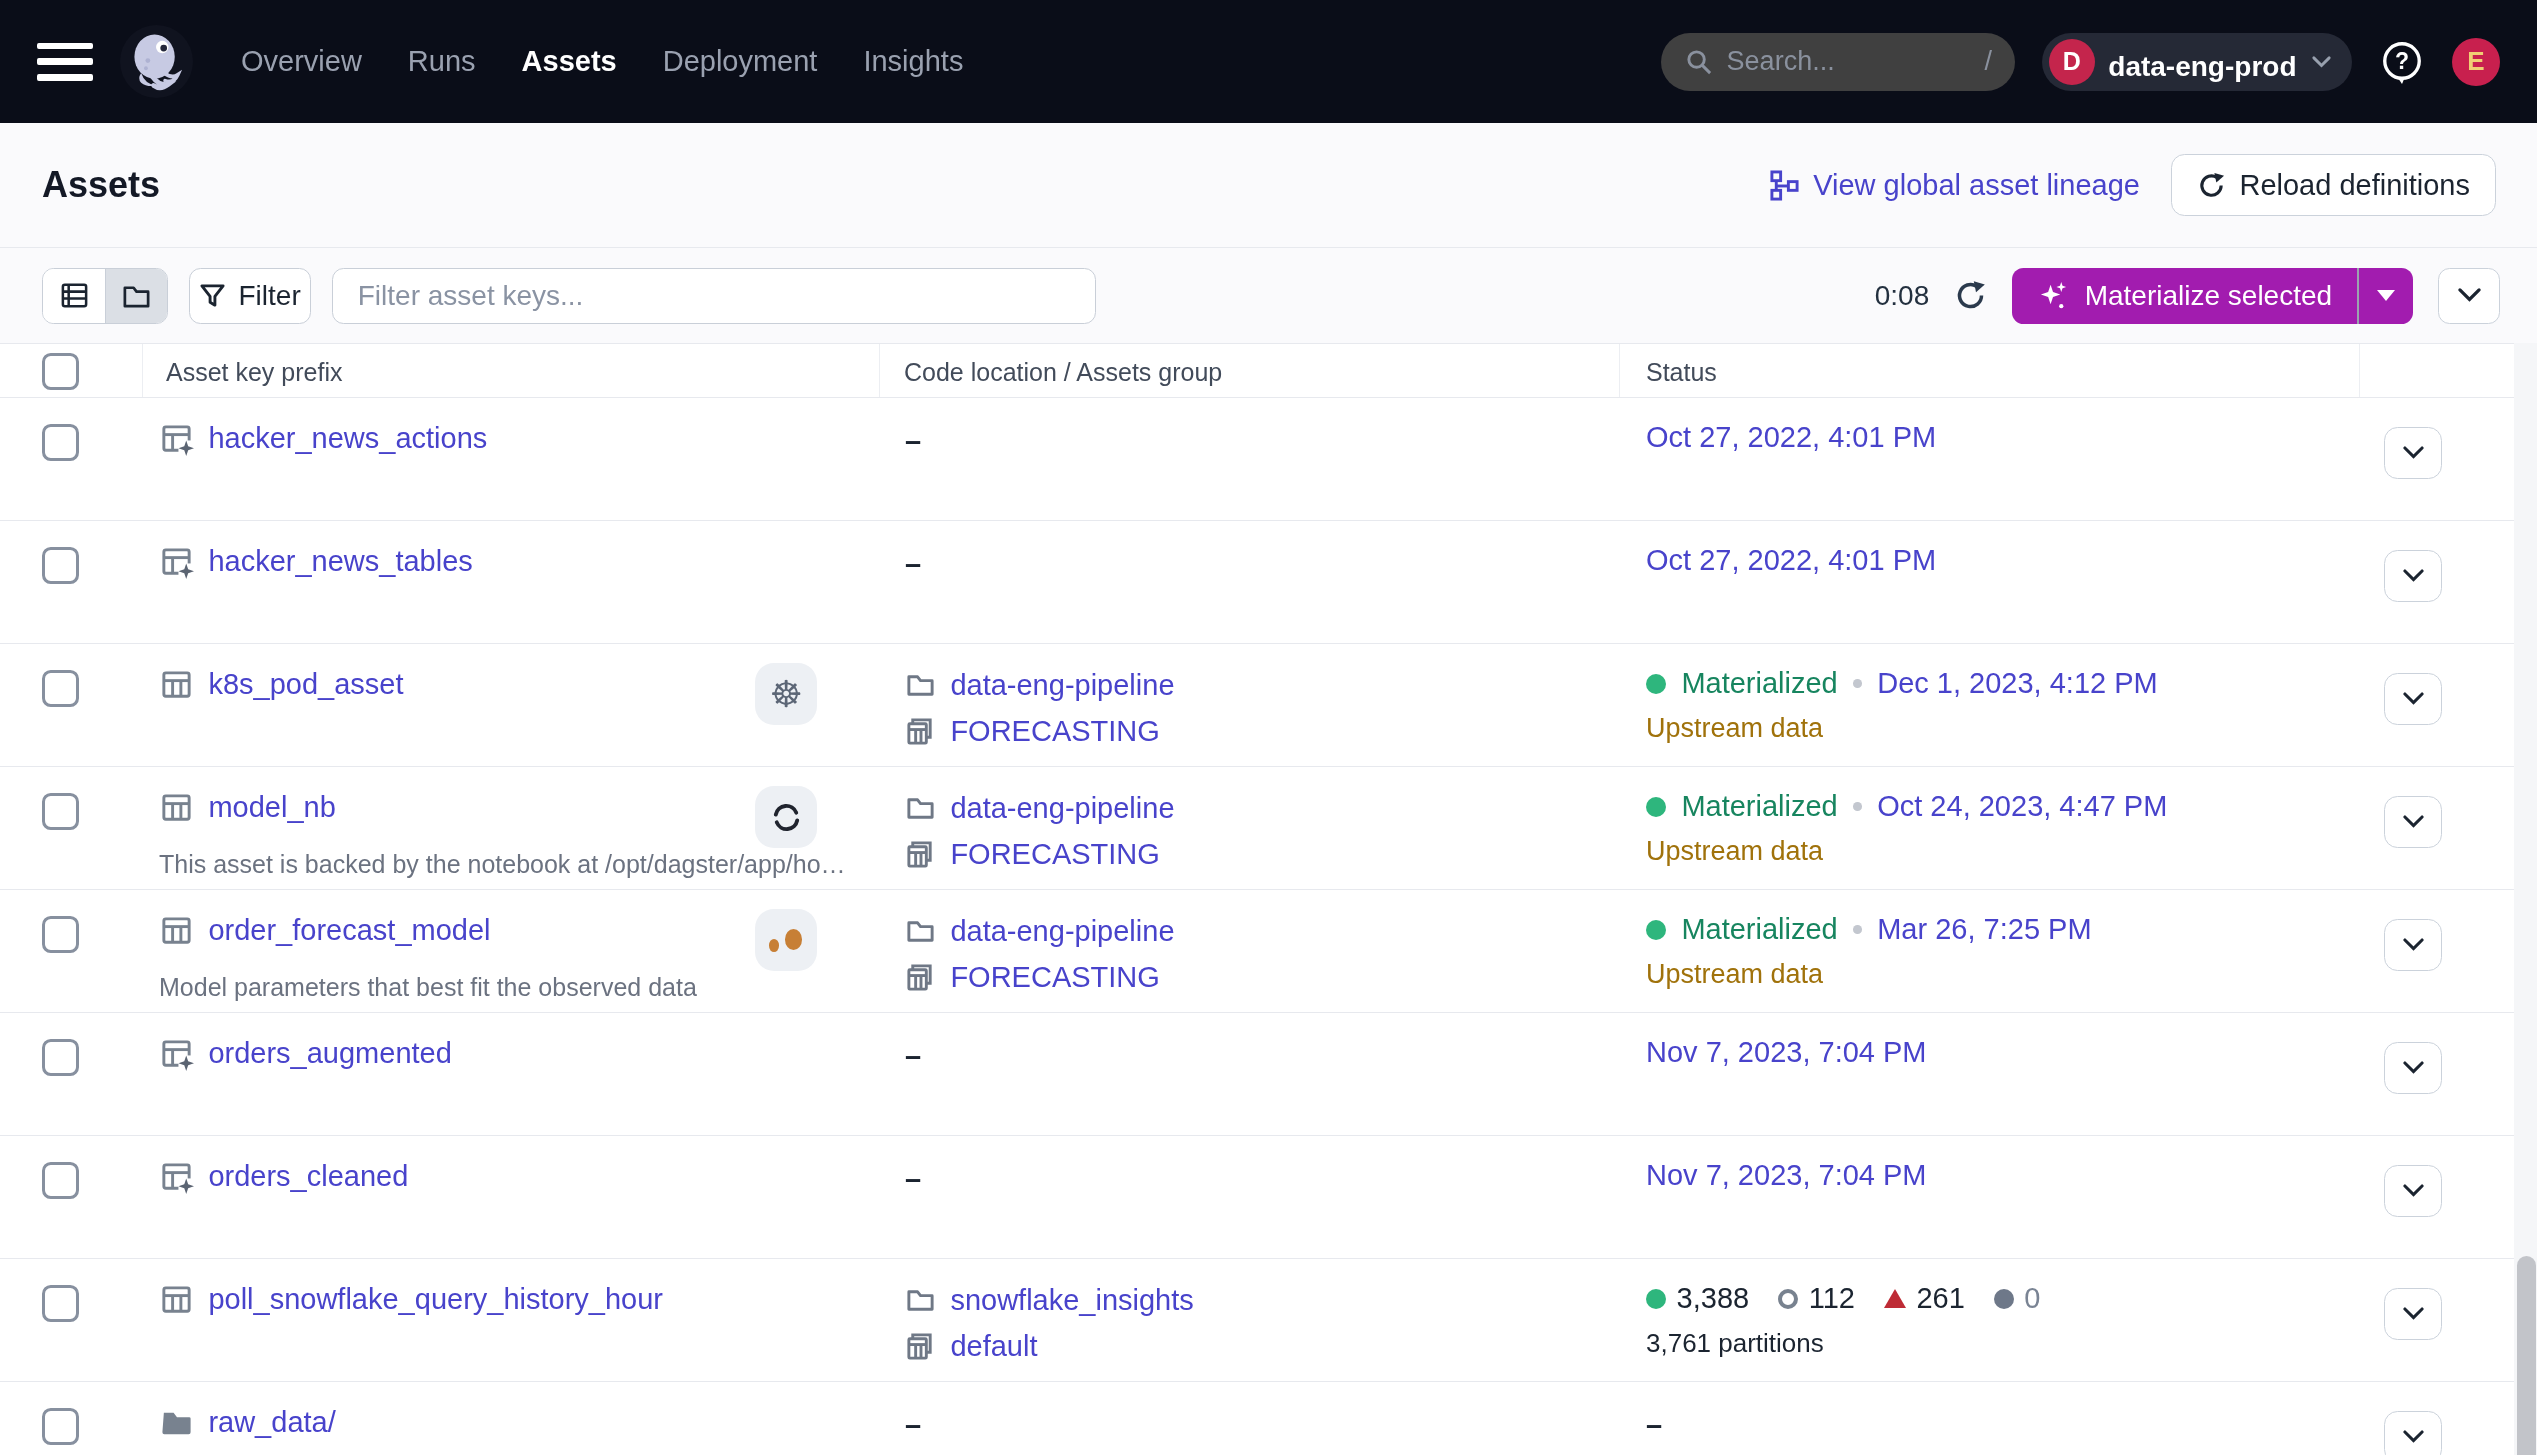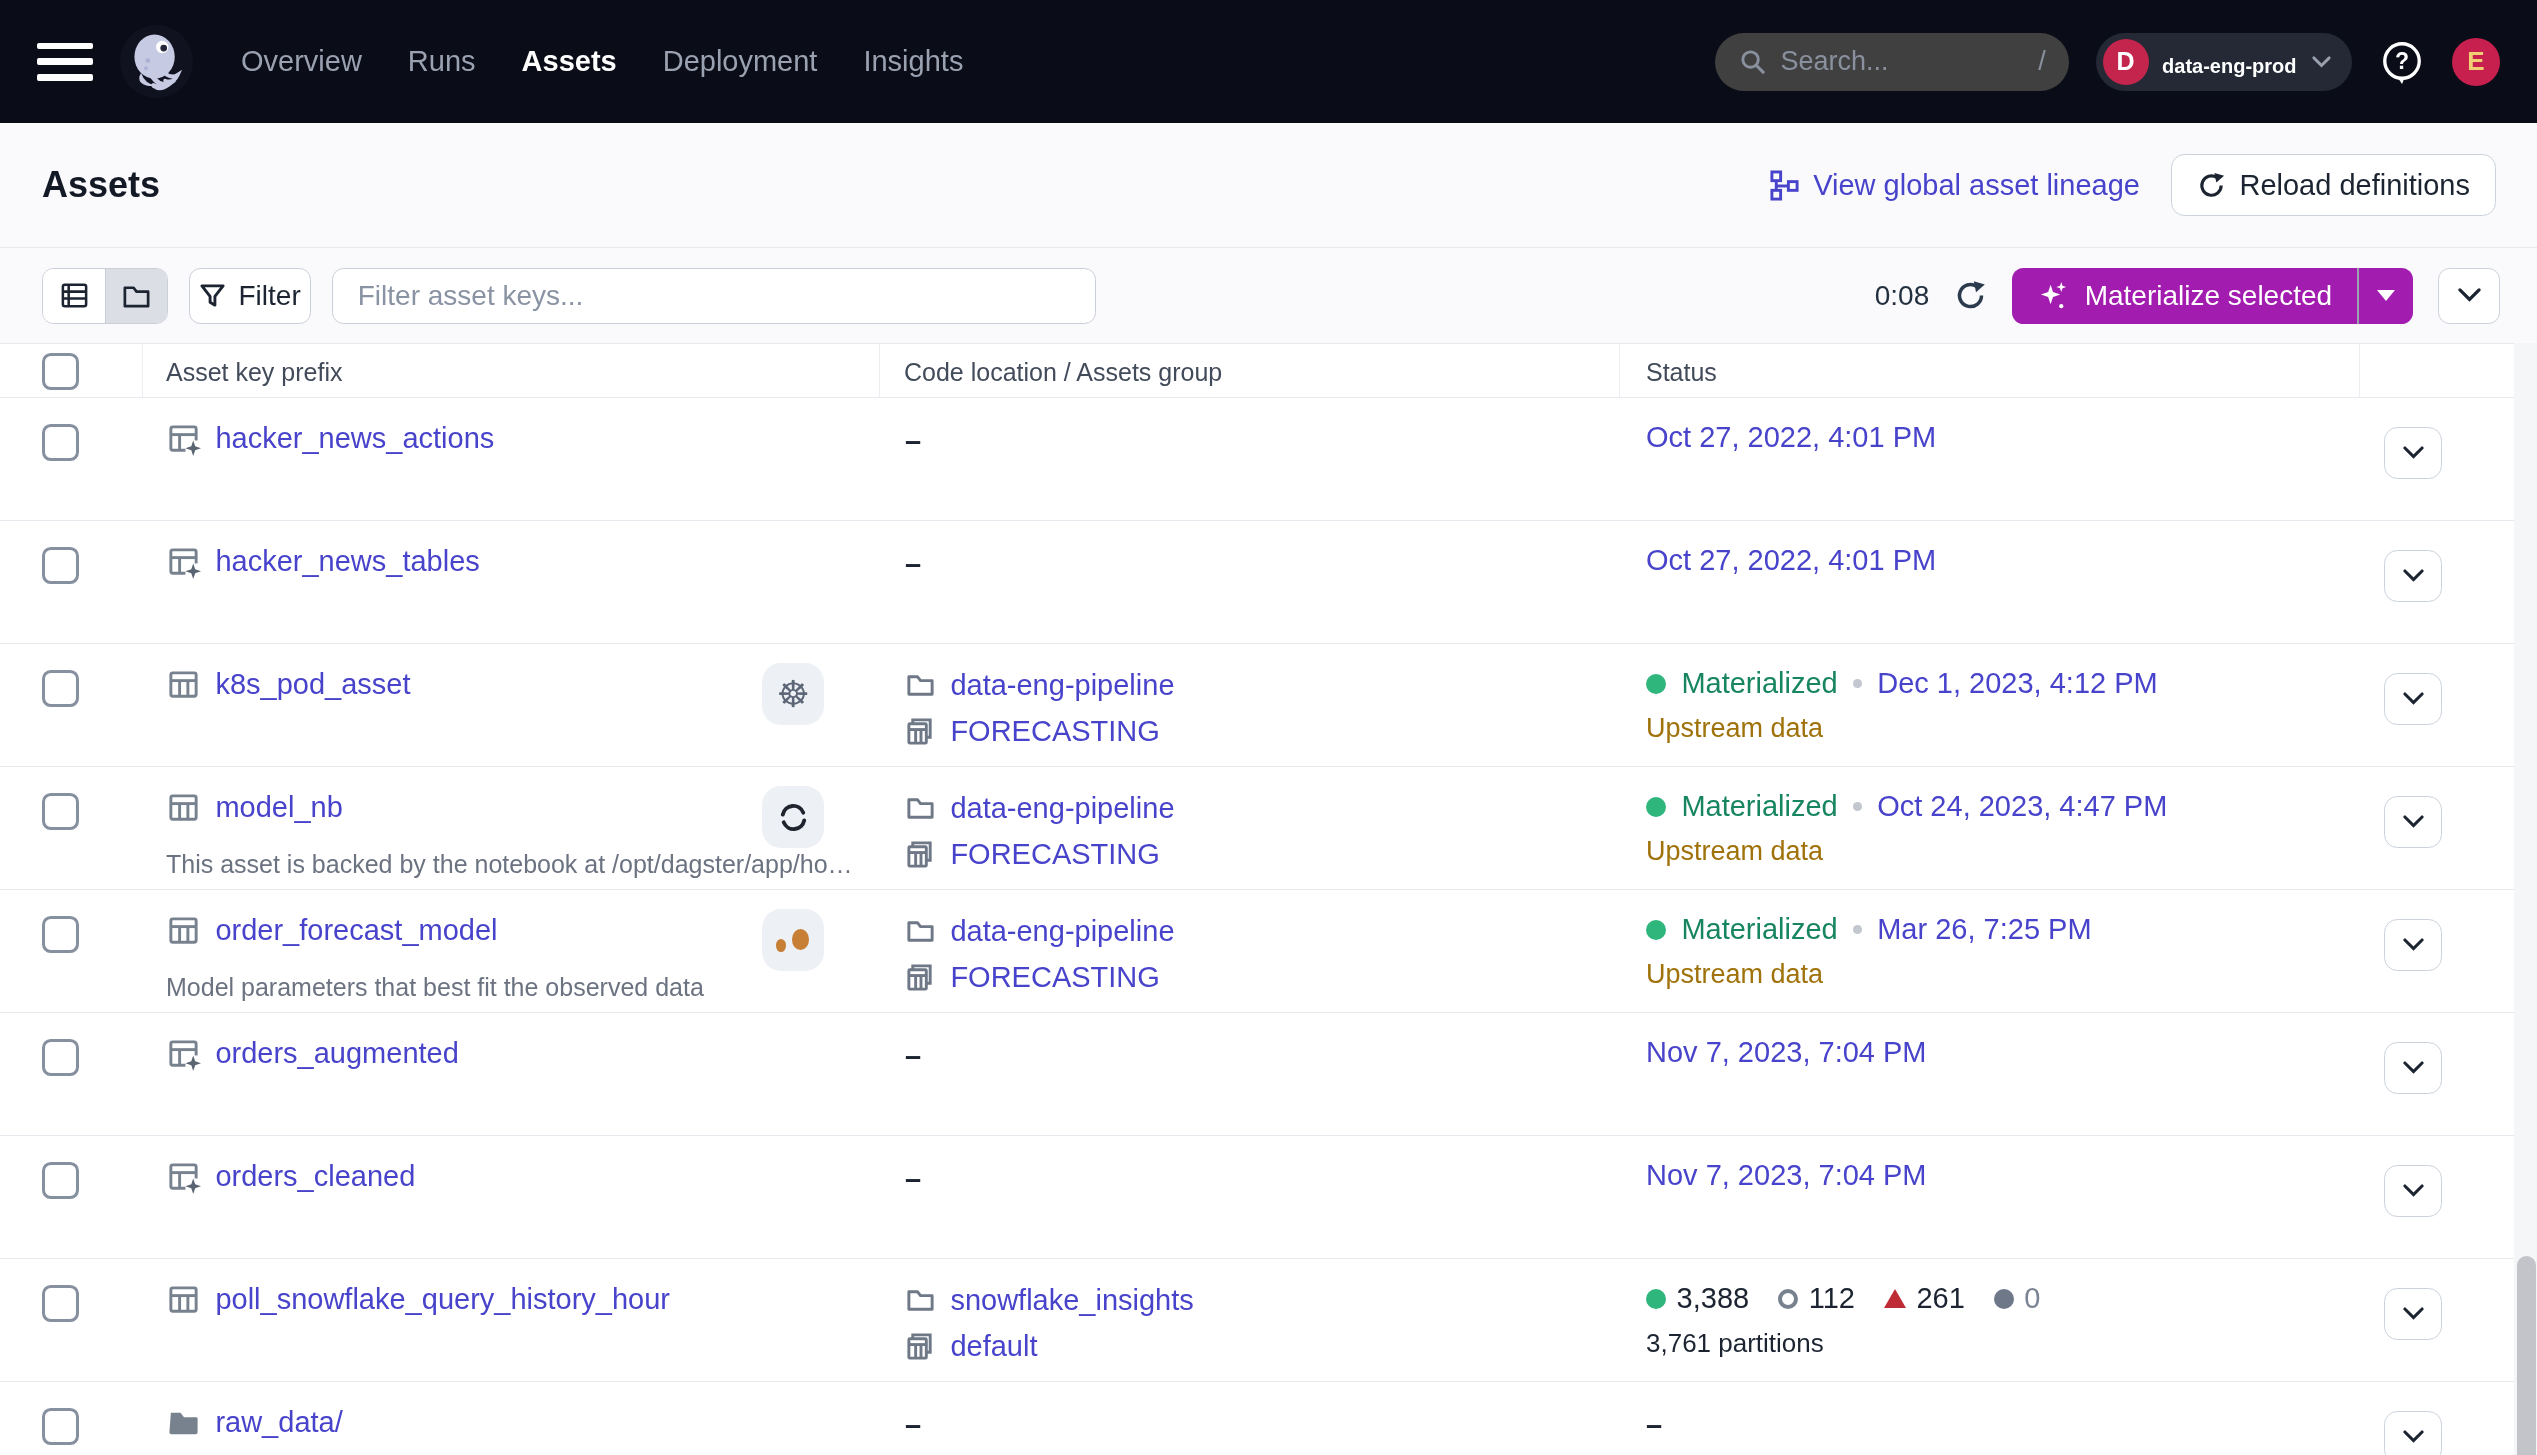--- a/index.html
+++ b/index.html
@@ -16,21 +16,21 @@
   .nav { margin-left:48px; display:flex; gap:46px; align-items:center; }
   .nav a { font-size:29px; color:#9AA1B0; text-decoration:none; cursor:pointer; }
   .nav a.active { color:#FFFFFF; font-weight:700; }
   .topbar-right { margin-left:auto; display:flex; align-items:center; gap:27px; }
   .searchbox { width:354px; height:58px; background:#404040; border-radius:29px; display:flex; align-items:center; padding:0 23px; }
   .searchbox .ph { margin-left:13.5px; font-size:27px; color:#8A919E; flex:1; }
   .searchbox .slash { font-size:27px; color:#8A919E; }
   .deploy-pill { height:58px; background:#252936; border-radius:29px; display:flex; align-items:center; padding:0 19px 0 6.7px; gap:13.5px; cursor:pointer; }
   .deploy-initial { width:46px; height:46px; border-radius:50%; background:#C4254C; color:#fff; font-weight:700; font-size:25px;
                     display:flex; align-items:center; justify-content:center; }
-  .deploy-name { color:#FFFFFF; font-size:20px; font-weight:600;margin-top:10px; }
+  .deploy-name { color:#FFFFFF; font-size:28px; font-weight:600;margin-top:10px; }
   .help-btn { width:46px; height:46px; display:flex; align-items:center; justify-content:center; cursor:pointer; }
   .avatar { width:48px; height:48px; border-radius:50%; background:#C8204E; color:#F0CE74; font-weight:700; font-size:26px;
             display:flex; align-items:center; justify-content:center; cursor:pointer; }
 
   
   .page-header { position:absolute; top:123px; left:0; width:2538px; height:125px; display:flex; align-items:center;
                  padding:0 42px; border-bottom:1.9px solid #E7E9EE; background:#FAFAFC; }
   .page-title { font-size:36px; font-weight:700; color:#141926; }
   .ph-right { margin-left:auto; display:flex; align-items:center; gap:31px; }
   .lineage-link { display:flex; align-items:center; gap:13.5px; color:#4843CB; font-size:29px; cursor:pointer; }
@@ -62,21 +62,21 @@
   .table { position:absolute; top:343px; left:0; width:2514px; background:#FFFFFF; }
   .thead { position:relative; height:55px; border-top:1.9px solid #E7E9EE; border-bottom:1.9px solid #E7E9EE; background:#FFFFFF; }
   .thead .hlbl { position:absolute; top:13.5px; font-size:25px; color:#424B5A; }
   .cellline { position:absolute; top:0; bottom:0; width:0; border-left:1.9px solid #ECEEF2; }
   .v1{left:142px} .v2{left:879px} .v3{left:1619px} .v4{left:2359px}
   .table-right { position:absolute; top:343px; left:2514px; width:0; height:1112px; border-left:1.9px solid #ECEEF2; }
 
   .trow { position:relative; height:123px; background:#fff; border-bottom:1.9px solid #E7E9EE; }
   .cell { position:absolute; top:0; height:100%; }
   .c-check { left:0; width:142px; }
-  .c-asset { left:142px; width:736px; }
+  .c-asset { left:135px; width:736px; }
   .c-loc   { left:879px; width:740px; }
   .c-status{ left:1619px; width:740px; }
   .c-exp   { left:2359px; width:155px; }
 
   .checkbox { position:absolute; left:42px; top:26px; width:37px; height:37px; border:3.8px solid #87909F; border-radius:8.7px; background:#fff; cursor:pointer; }
   .thead .checkbox { top:8.7px; }
 
   .asset-line { position:absolute; left:24px; top:23px; display:flex; align-items:center; gap:14.4px; }
   .ic { display:flex; align-items:center; justify-content:center; }
   a.lnk { color:#4843CB; font-size:29px; text-decoration:none; cursor:pointer; white-space:nowrap; }

